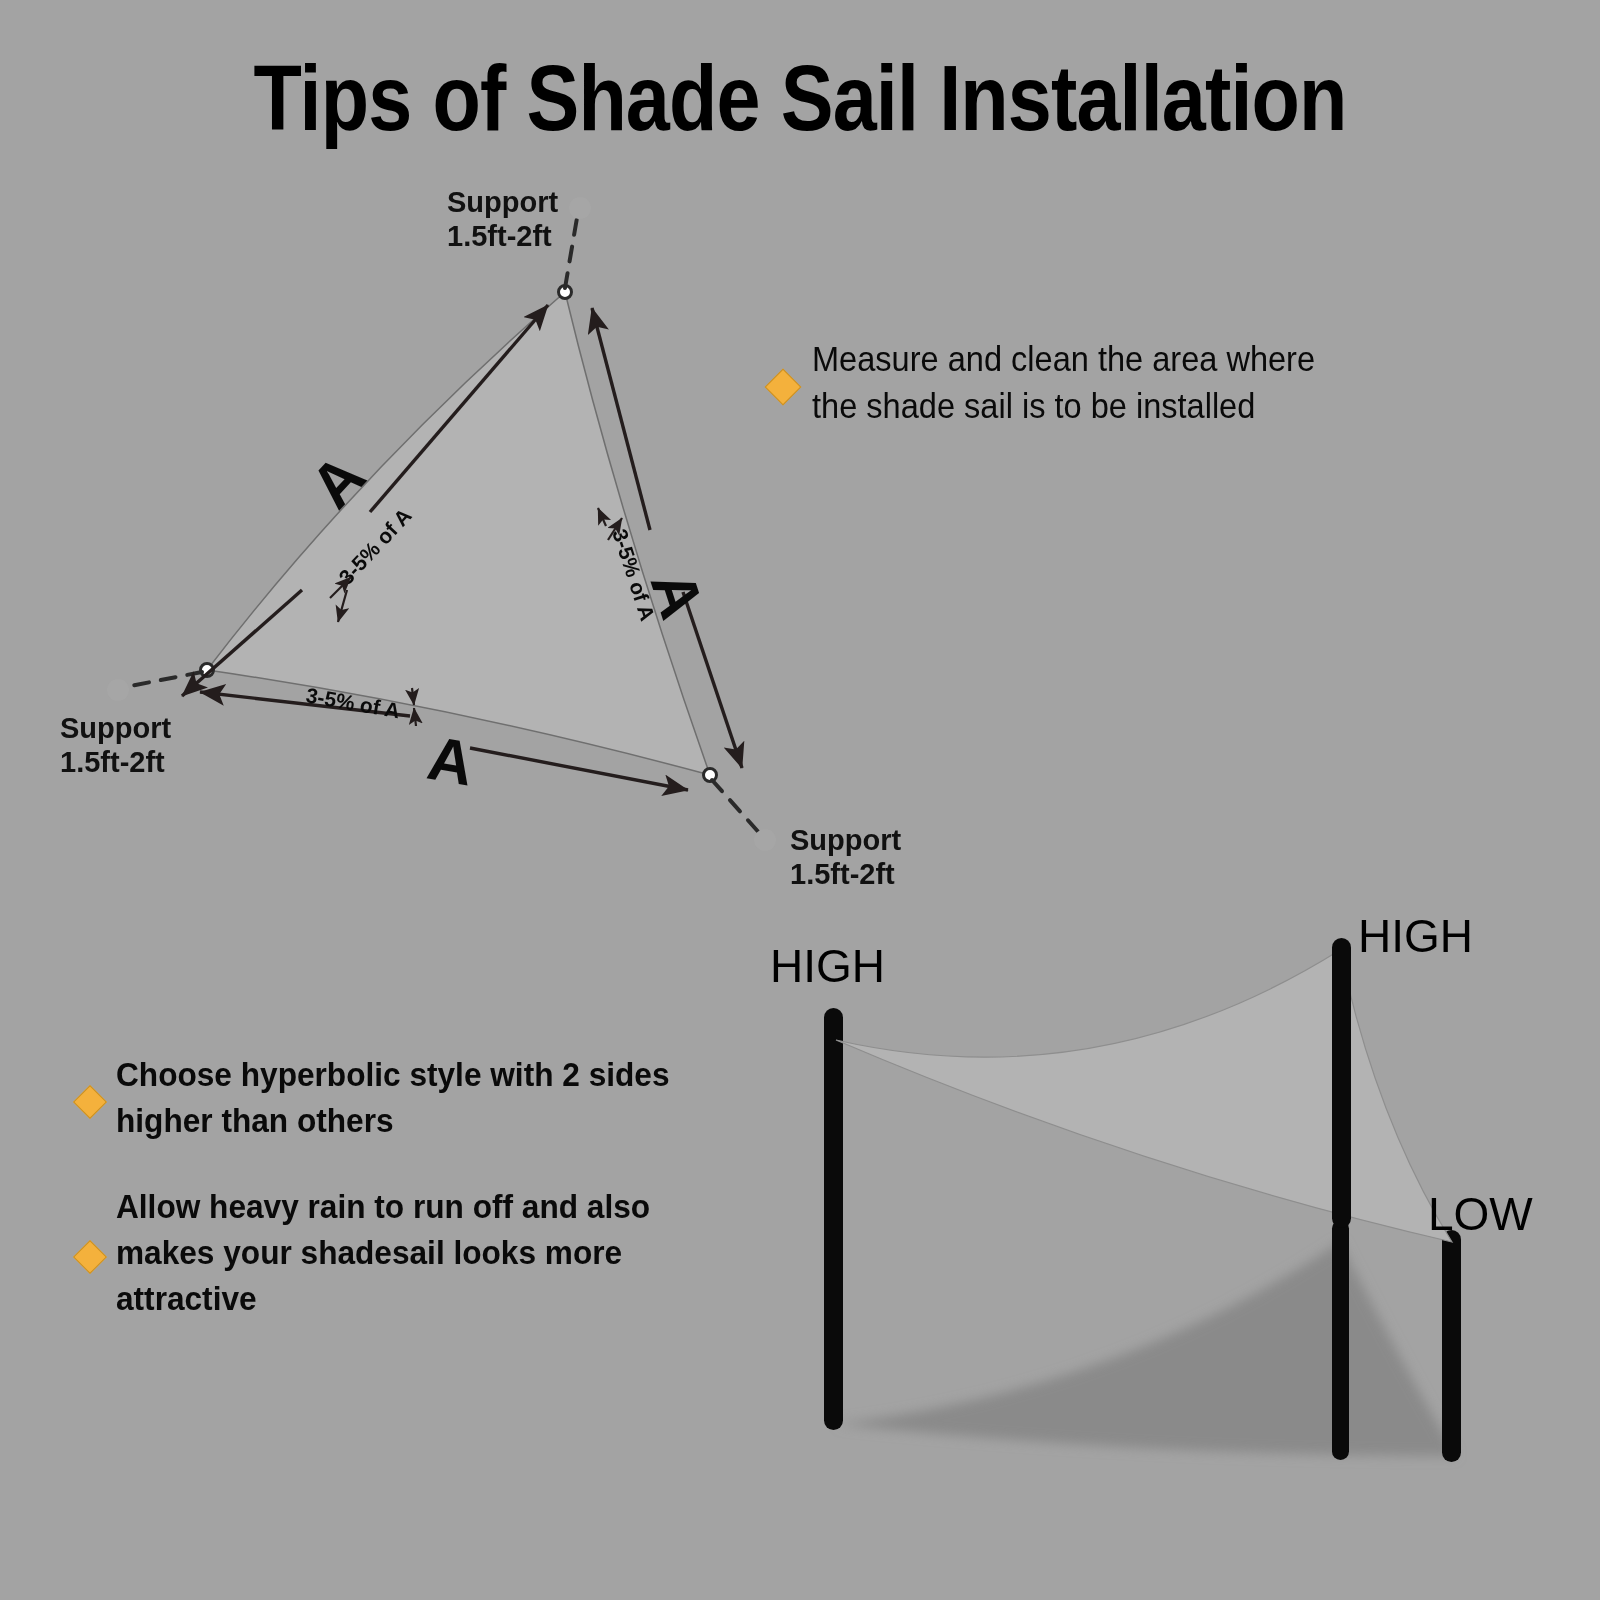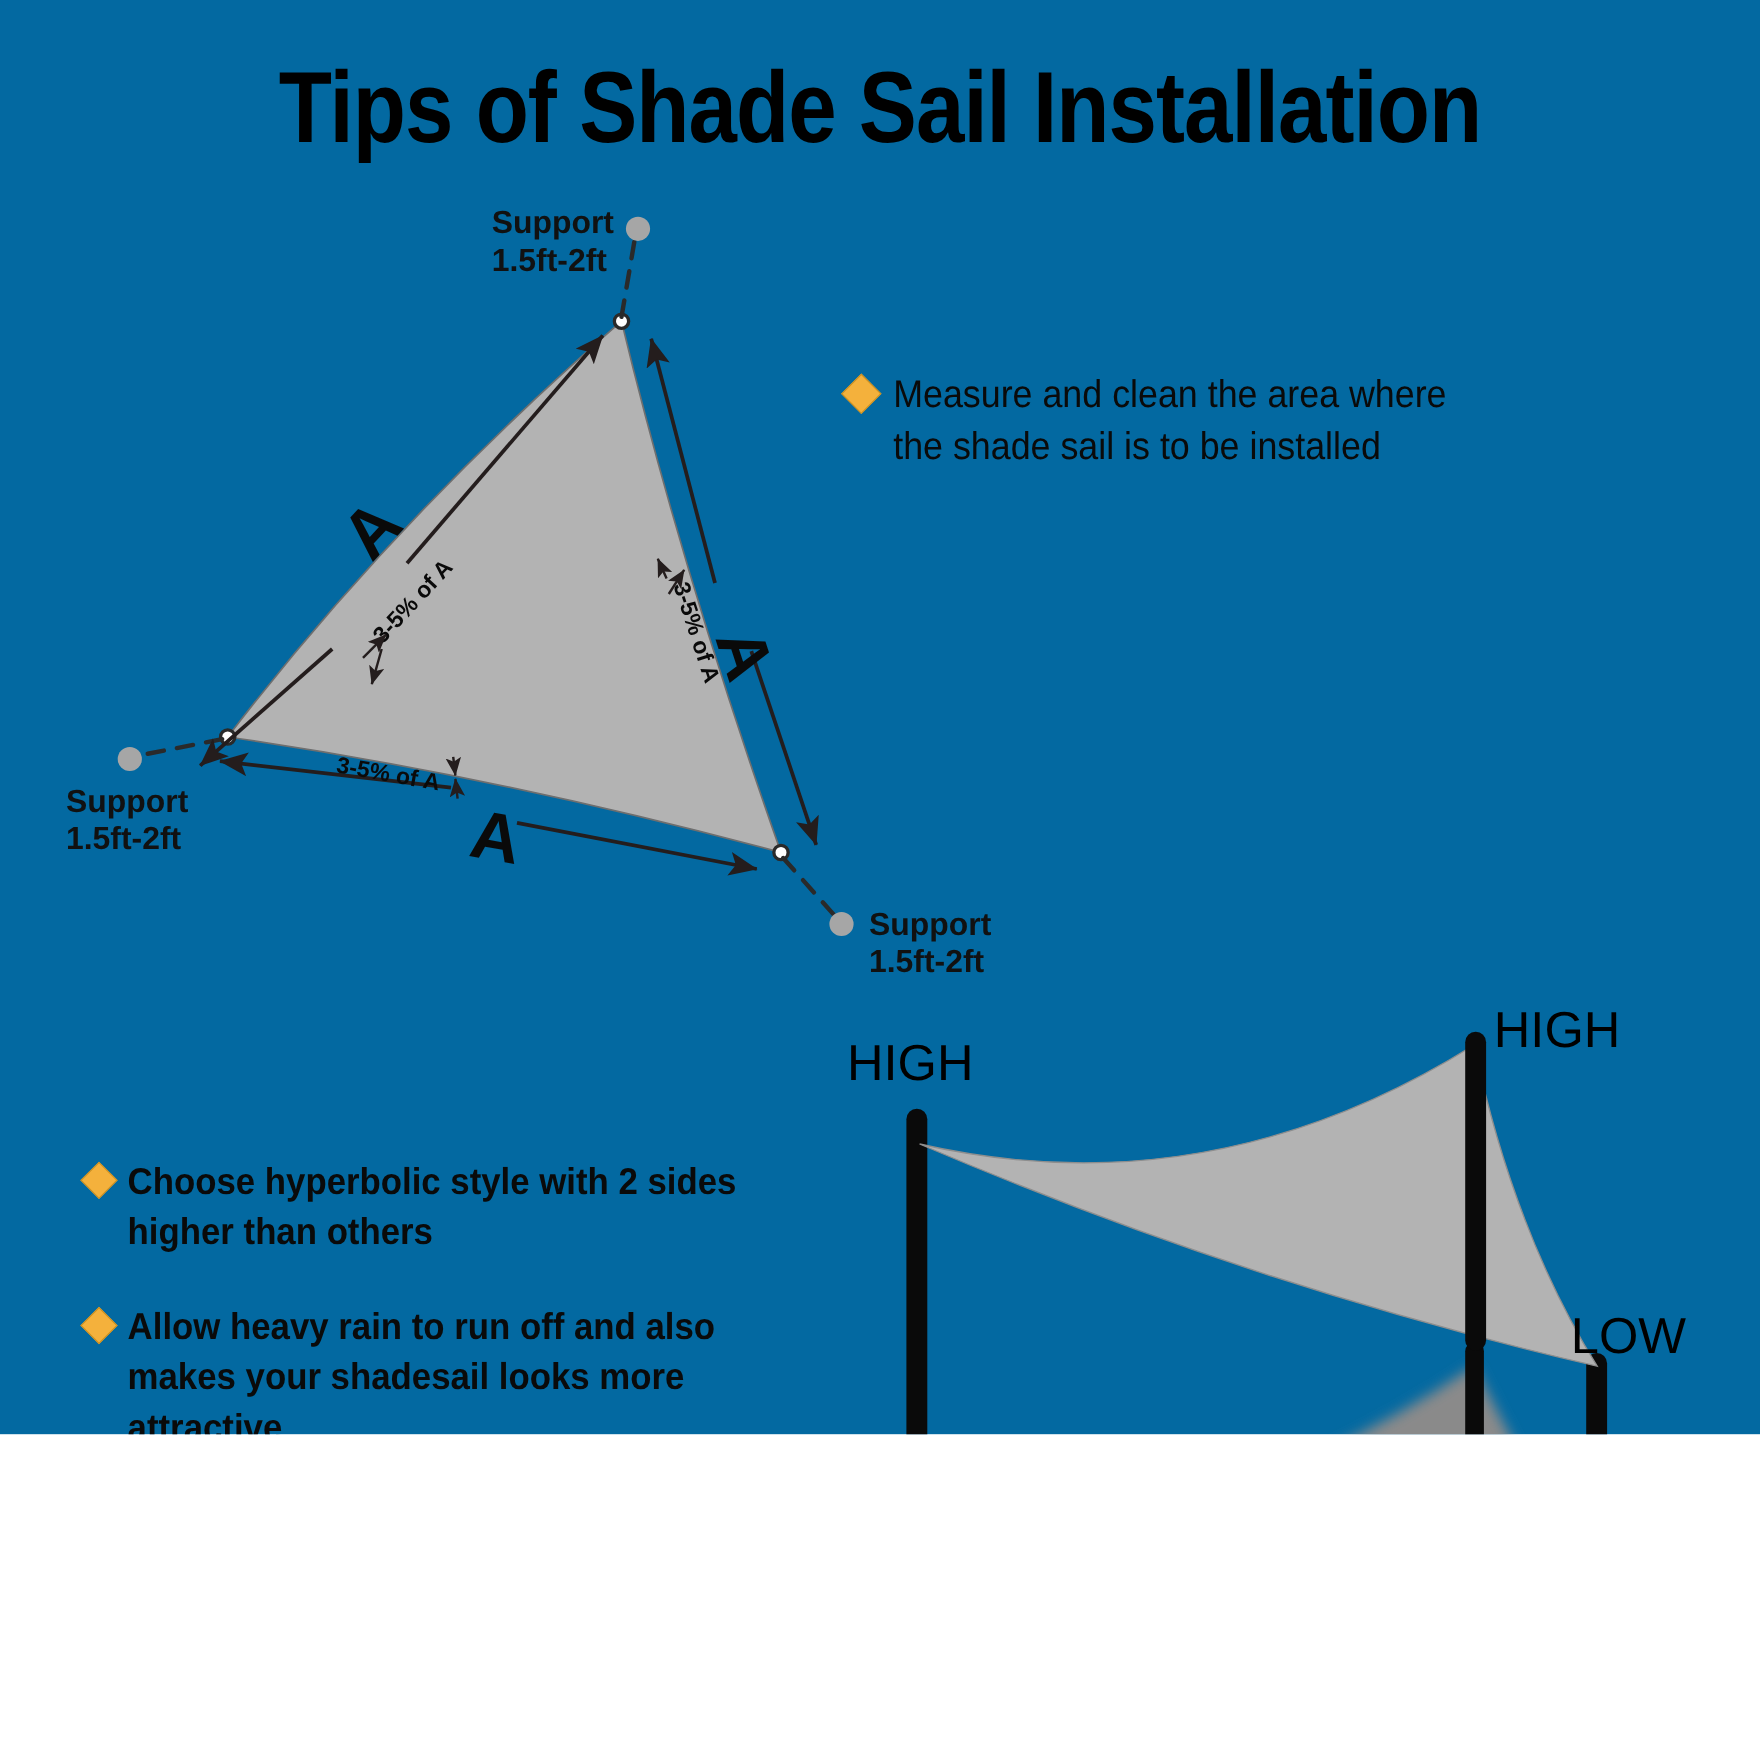--- a/index.html
+++ b/index.html
@@ -3,22 +3,22 @@
 <meta charset="utf-8">
 <style>
   html, body {
     margin: 0;
     padding: 0;
     background: #ffffff;
   }
   #page {
     position: relative;
     width: 1600px;
-    height: 1304px;
-    background: #0369a1;
+    height: 1600px;
+    background: #a3a3a3;
     overflow: hidden;
     font-family: "Liberation Sans", sans-serif;
   }
 
   
   #title {
     position: absolute;
     left: 0;
     top: 52px;
     width: 1600px;
@@ -33,21 +33,21 @@
     transform-origin: center top;
     white-space: nowrap;
   }
 
   
   .bullet-list {
     position: absolute;
   }
   .bullet-row {
     display: flex;
-    align-items: flex-start;
+    align-items: center;
   }
   .diamond {
     flex: 0 0 auto;
     width: 26px;
     height: 26px;
     background: #F4B13C;
     border: 1.5px solid #C98F22;
     transform: rotate(45deg);
     margin-top: 10px;
     margin-right: 16px;

